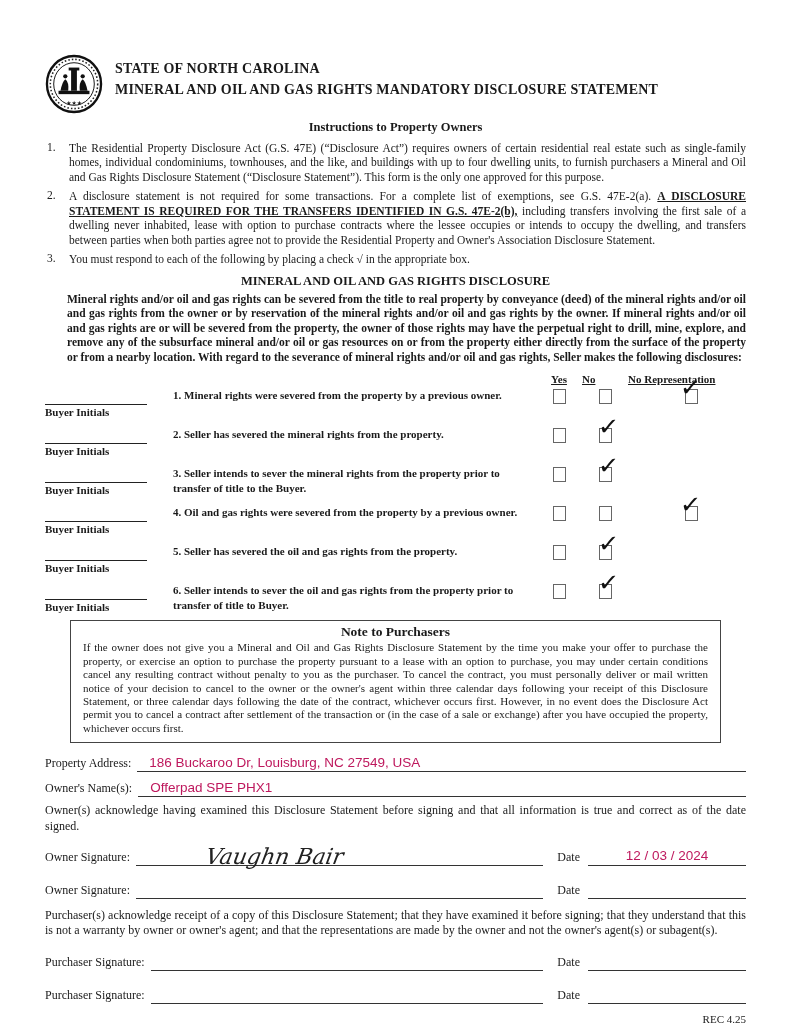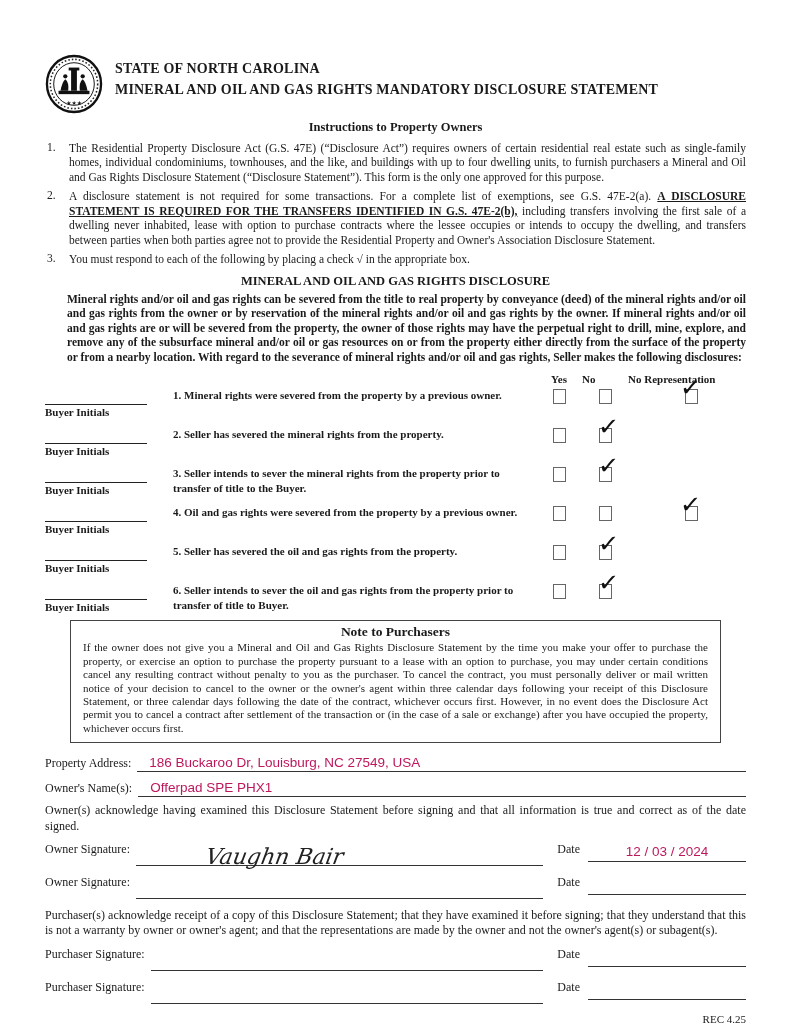--- a/index.html
+++ b/index.html
@@ -20,21 +20,21 @@
   
   .ol-item { display:flex; margin-bottom:5px; }
   .ol-num { flex:0 0 24px; font-size:11.5px; padding-left:2px; }
   .ol-text { flex:1; font-size:11.5px; line-height:1.26; text-align:justify; }
   .bold-ul { font-weight:bold; text-decoration:underline; }
 
   .disc-head { text-align:center; font-weight:bold; font-size:12.5px; margin:7px 0 3px 0; }
   .disc-intro { font-weight:bold; font-size:11.5px; line-height:1.26; text-align:justify; padding-left:22px; margin-bottom:9px; }
 
   
-  .col-heads { display:flex; font-weight:bold; font-size:11px; margin-bottom:1px; }
+  .col-heads { display:flex; font-weight:bold; font-size:11px; margin-bottom:1px;text-decoration:underline; }
   .col-spacer { flex:1; }
   .ch-yes { flex:0 0 46px; text-align:center; }
   .ch-no { flex:0 0 46px; }
   .ch-norep { flex:0 0 118px; text-align:left; }
   .disc-row { display:flex; align-items:flex-start; margin-bottom:7px; }
   .initials { flex:0 0 128px; padding-top:9px; }
   .init-line { width:102px; border-bottom:1.3px solid #222; height:10px; }
   .init-label { font-weight:bold; font-size:11px; padding-top:1px; }
   .row-text { flex:1; font-weight:bold; font-size:11px; line-height:1.3; padding-right:8px; padding-top:2px; }
   .cell { position:relative; flex:0 0 46px; display:flex; justify-content:center; padding-top:3px; }
@@ -52,21 +52,21 @@
   .note-body { font-size:11px; line-height:1.22; text-align:justify; }
 
   
   .field-row { display:flex; align-items:flex-end; margin-bottom:6px; }
   .field-label { font-size:12px; white-space:nowrap; padding-bottom:1px; }
   .field-line { flex:1; border-bottom:1.2px solid #333; margin-left:6px; padding:0 0 0 12px; }
   .fill-sans { font-family:"Liberation Sans", sans-serif; font-size:13.5px; color:#be185d; }
 
   .ack { font-size:12px; line-height:1.28; text-align:justify; margin:2px 0 8px 0; }
 
-  .sig-row { display:flex; margin-bottom:9px; }
+  .sig-row { display:flex; align-items:flex-end; margin-bottom:9px; }
   .sig-label { font-size:12px; white-space:nowrap; padding-bottom:1px; }
   .sig-line { flex:1; border-bottom:1.2px solid #333; margin-left:6px; position:relative; height:24px; }
   .script { position:absolute; left:70px; bottom:-4px;
             font-family:"DejaVu Serif", serif; font-style:italic; font-size:22px;
             transform:skewX(-10deg); color:#222; white-space:nowrap; }
   .date-label { font-size:12px; margin-left:14px; padding-bottom:1px; }
   .date-line { flex:0 0 158px; border-bottom:1.2px solid #333; margin-left:8px; text-align:center; height:20px; }
 
   
   .rec-block { text-align:right; font-size:11px; line-height:1.25; margin-top:2px; }

